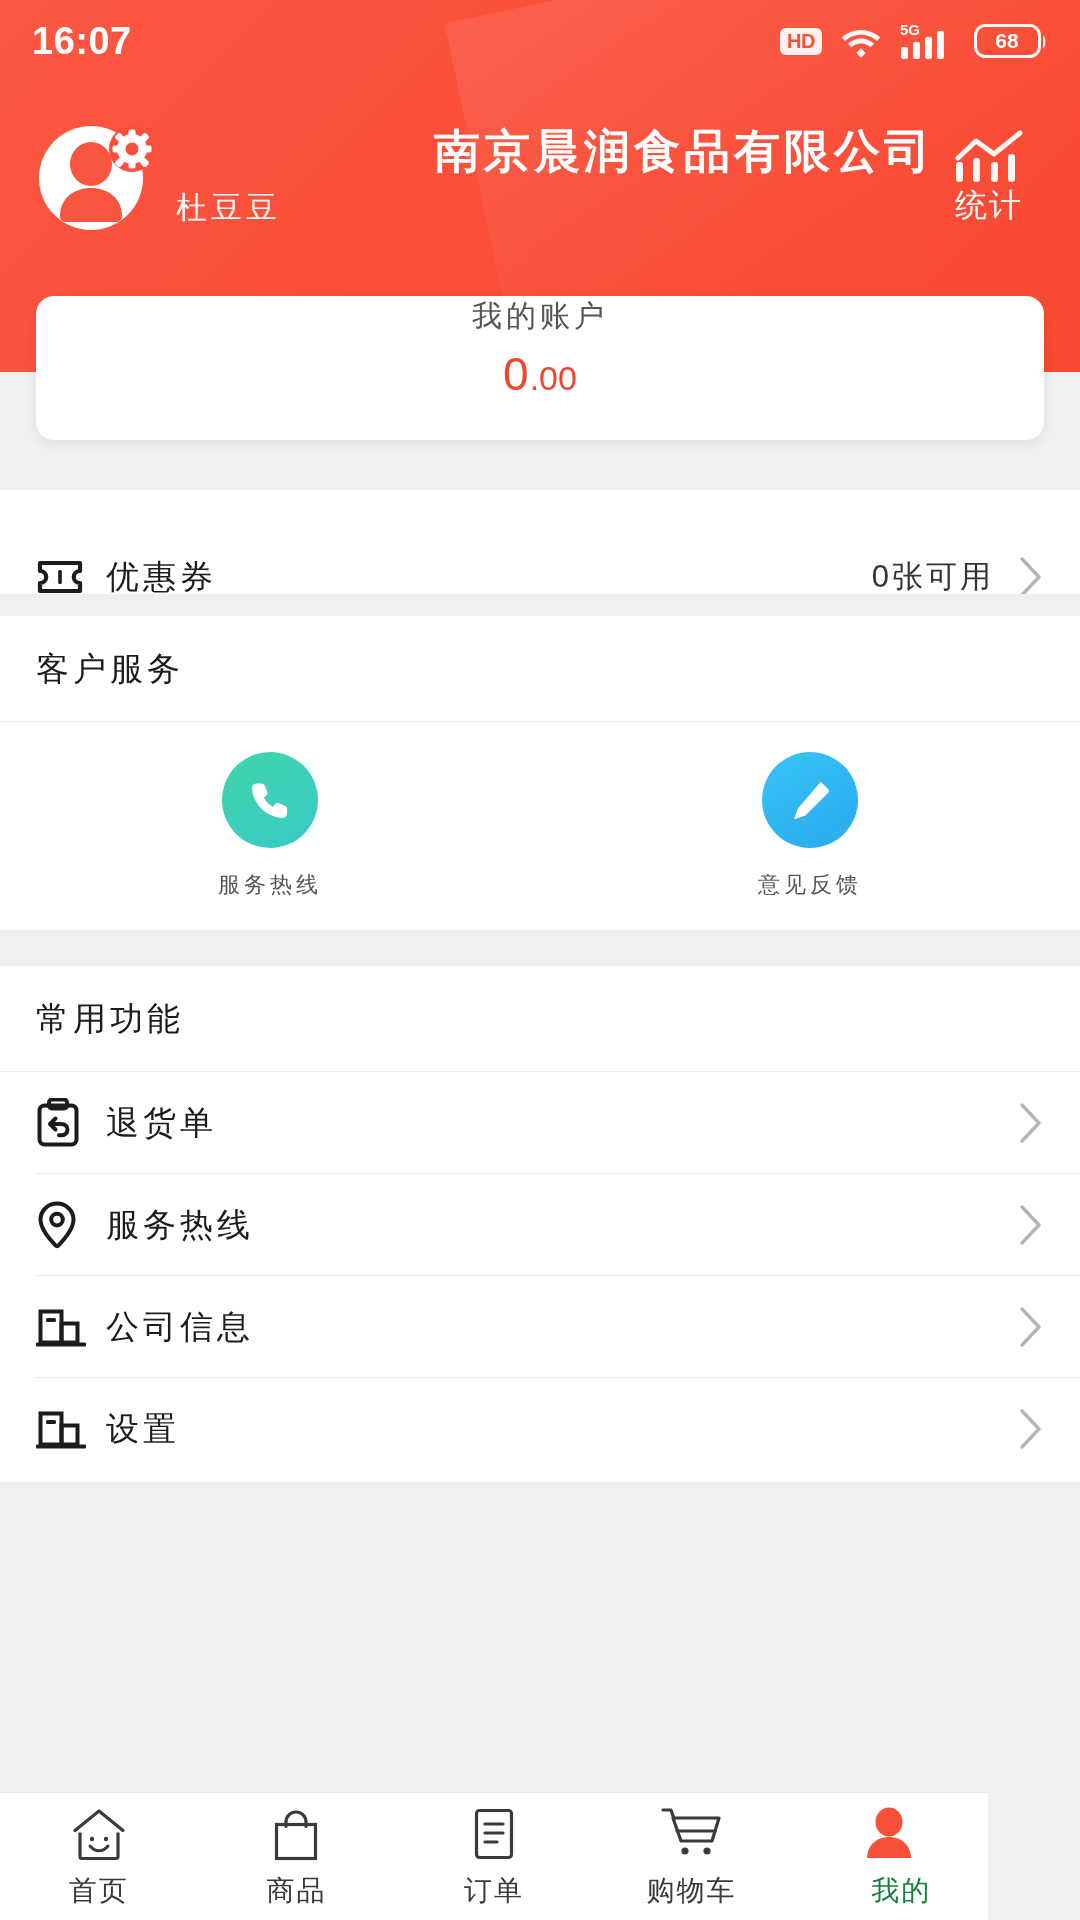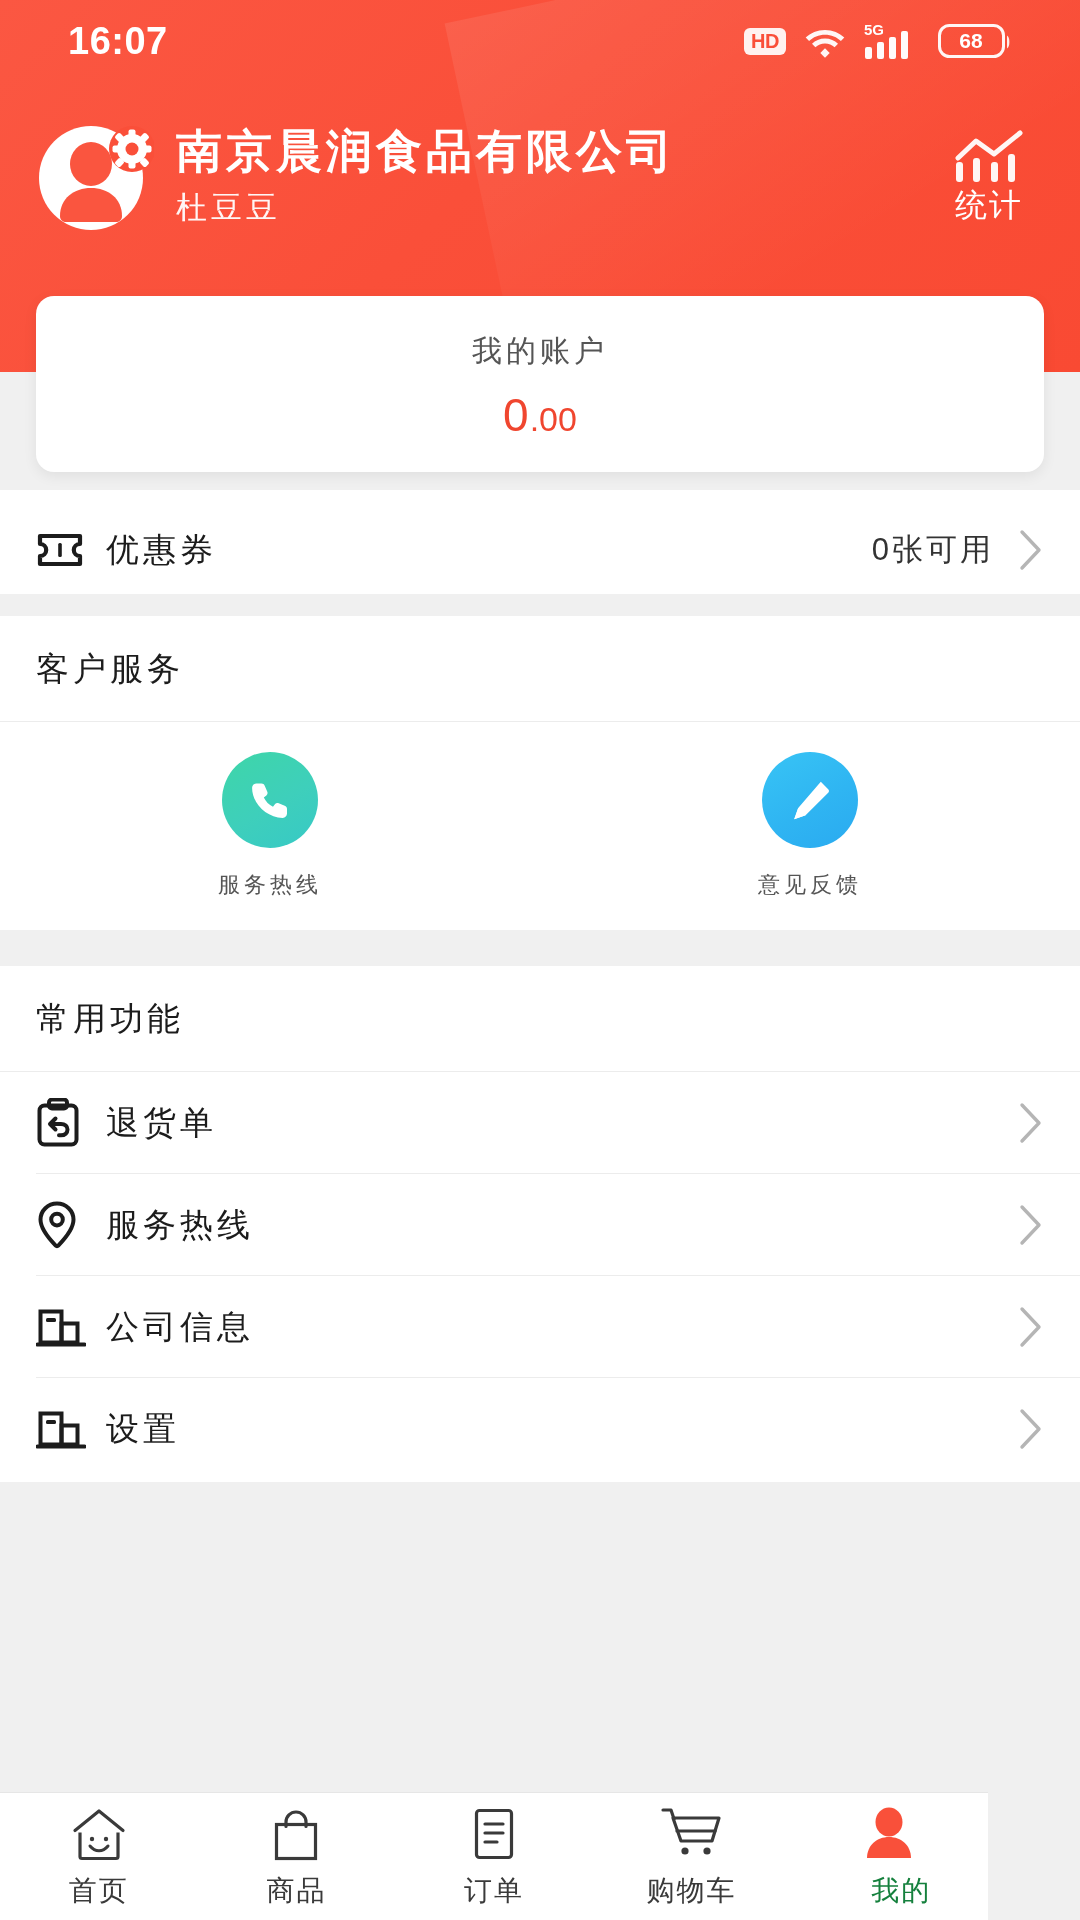--- a/index.html
+++ b/index.html
@@ -21,21 +21,21 @@
     position:absolute; left:480px; top:-60px; width:760px; height:420px;
     background:linear-gradient(160deg,rgba(255,255,255,.085) 0%,rgba(255,255,255,0) 62%);
     transform:rotate(-12deg);
     pointer-events:none;
   }
 
   
   .statusbar{
     position:absolute; left:0; top:0; width:1080px; height:82px;
     display:flex; align-items:center; justify-content:space-between;
-    padding:0 68px;
+    padding:0 32px;
   }
   .clock{ color:#fff; font-size:38px; font-weight:600; letter-spacing:.5px; }
   .status-right{ display:flex; align-items:center; gap:18px; }
   .hd-badge{
     color:#fa4f39; background:rgba(255,255,255,.92);
     font-size:20px; font-weight:700; letter-spacing:-.5px;
     padding:2px 7px; border-radius:6px; line-height:1.15;
   }
   .wifi-ico,.sig-ico,.batt-ico{ display:block; }
   .batt-wrap{ display:flex; align-items:center; }
@@ -45,43 +45,42 @@
     position:absolute; left:0; top:100px; width:1080px; height:150px;
     display:flex; align-items:center; padding:0 36px;
   }
   .avatar{
     position:relative; width:118px; height:118px; flex:0 0 118px; margin-right:22px;
   }
   .avatar svg{ display:block; }
   .profile-text{ flex:1 1 auto; min-width:0; }
   .company{
     color:#fff; font-size:46px; font-weight:600; letter-spacing:4px;
-    white-space:nowrap; line-height:1.18;
+    white-space:nowrap; line-height:1.18;text-align:right;
   }
   .username{
     color:rgba(255,255,255,.95); font-size:31px; letter-spacing:4px;
     margin-top:12px; line-height:1.15;
   }
   .stats-btn{
     flex:0 0 auto; width:110px;
     display:flex; flex-direction:column; align-items:center; justify-content:center;
     margin-top:6px;
   }
   .stats-label{
     color:#fff; font-size:32px; letter-spacing:2px; margin-top:-14px;
   }
 
   
   .account-card{
-    position:absolute; left:36px; top:296px; width:1008px; height:176px;
+    position:absolute; left:36px; top:296px; width:1008px; height:144px;
     background:#fff; border-radius:18px;
     box-shadow:0 4px 14px rgba(0,0,0,.07);
-    display:flex; flex-direction:column; align-items:center; justify-content:center;
+    display:flex; flex-direction:column; align-items:center; 
     z-index:5;
-    gap:6px;
   }
   .acct-label{ color:#555; font-size:30px; letter-spacing:4px; }
   .acct-amount{ color:#f0462f; margin-top:14px; line-height:1; }
   .acct-int{ font-size:46px; font-weight:400; letter-spacing:1px; }
   .acct-dec{ font-size:34px; font-weight:400; }
 
   
   .panel{ position:absolute; left:0; width:1080px; background:#fff; }
   .gap{ position:absolute; left:0; width:1080px; background:#f0f0f0; }
 
@@ -213,21 +212,21 @@
   <div class="account-card">
     <div class="acct-label">我的账户</div>
     <div class="acct-amount">
       <span class="acct-int">0</span><span class="acct-dec">.00</span>
     </div>
   </div>
 
   <div class="gap" style="top:444px; height:46px;"></div>
 
   <div class="panel" style="top:490px; height:104px;">
-    <div class="row" style="height:120px;">
+    <div class="row" style="height:120px;margin-top:27px;">
       <span class="row-ico">
         <svg width="48" height="36" viewBox="0 0 48 36">
           <path d="M4 4h40v8c-3.5 0-6.2 2.7-6.2 6s2.7 6 6.2 6v8H4v-8c3.5 0 6.2-2.7 6.2-6S7.5 12 4 12V4z" fill="none" stroke="#1c1c1c" stroke-width="4.2" stroke-linejoin="round"></path>
           <rect x="22.2" y="11" width="3.6" height="14" rx="1.5" fill="#1c1c1c"></rect>
         </svg>
       </span>
       <span class="row-label">优惠券</span>
       <span class="row-right">
         <span class="row-value">0张可用</span>
         <svg class="chev" width="26" height="44" viewBox="0 0 26 44">

